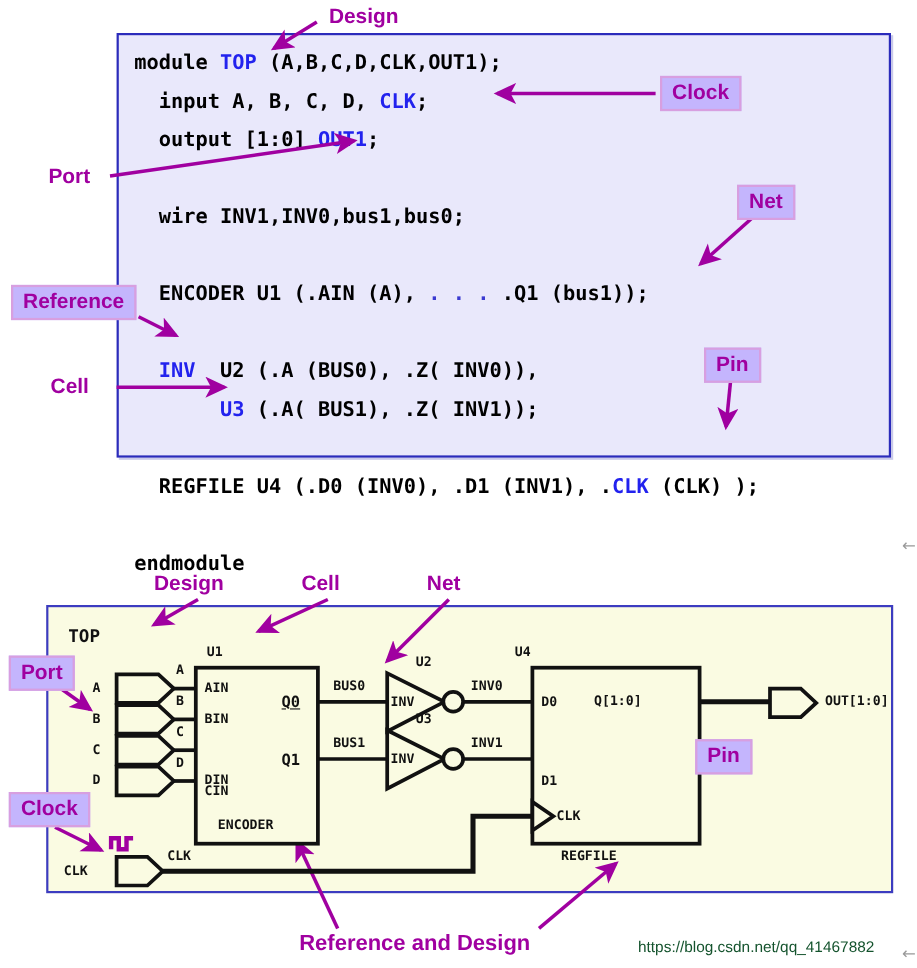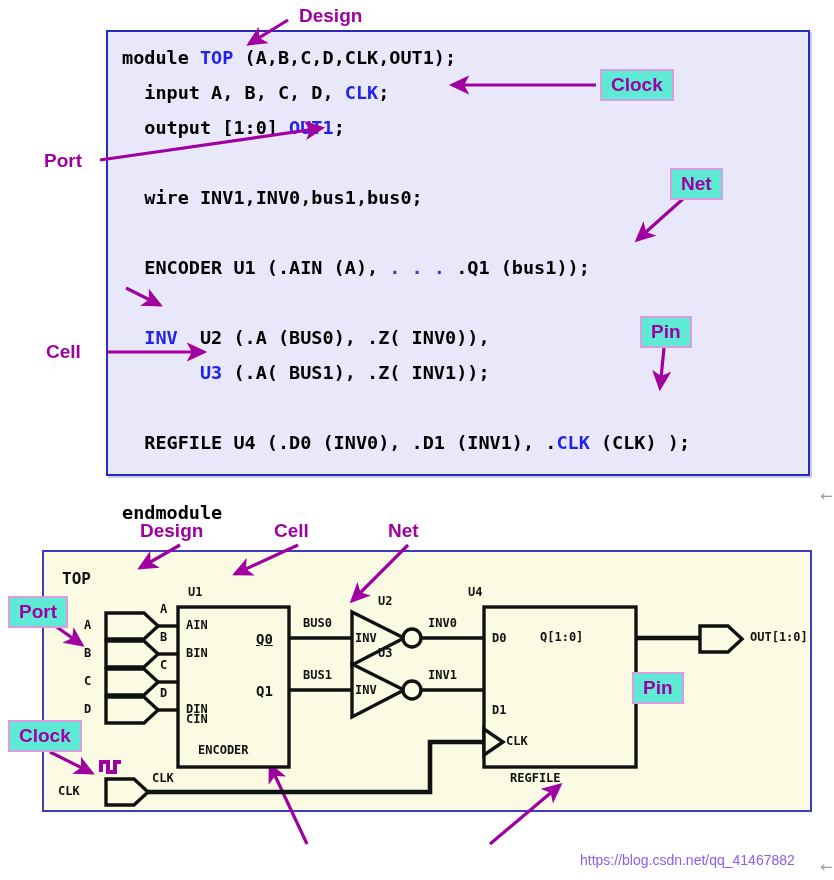--- a/index.html
+++ b/index.html
@@ -11,21 +11,21 @@
     position: relative;
     font-family: "Liberation Sans", sans-serif;
     overflow: hidden;
   }
   #root { position: absolute; inset: 0; }
 
   
   .code-panel {
     position: absolute;
     left: 106px; top: 30px;
-    width: 704px; height: 446px;
+    width: 704px; height: 386px;
     background: #e9e8fb;
     border: 2px solid #2b2bbb;
     box-sizing: border-box;
     box-shadow: 2px 2px 0 #c9c9e8;
   }
   .code-text {
     position: absolute;
     left: 14px; top: 8px;
     font-family: "DejaVu Sans Mono", "Liberation Mono", monospace;
     font-size: 18.5px;
@@ -52,21 +52,21 @@
   .anno {
     position: absolute;
     color: #a000a0;
     font-weight: bold;
     font-size: 19px;
     font-family: "Liberation Sans", sans-serif;
     white-space: nowrap;
     line-height: 1;
   }
   .anno.boxed {
-    background: #5eead4;
+    background: #c4b5fd;
     border: 2px solid #d89fe0;
     padding: 4px 9px 5px 9px;
   }
 
   
   .overlay {
     position: absolute; inset: 0;
     pointer-events: none;
   }
 
@@ -78,21 +78,21 @@
     font-weight: bold;
     color: #111111;
     white-space: nowrap;
     line-height: 1;
   }
   .dtext.sm { font-size: 14px; }
 
   .watermark {
     position: absolute;
     left: 580px; top: 852px;
-    color: #8b5cf6;
+    color: #14532d;
     font-size: 14px;
     font-family: "Liberation Sans", sans-serif;
     white-space: nowrap;
   }
   .edge-arrow {
     position: absolute;
     color: #9a9a9a;
     font-size: 15px;
     font-family: "DejaVu Sans", sans-serif;
   }
@@ -195,37 +195,39 @@
   </svg>
 
   <div class="anno" style="left:299px; top:6px;">Design</div>
 
   <div class="anno boxed" style="left:600px; top:69px;">Clock</div>
 
   <div class="anno" style="left:44px; top:151px;">Port</div>
 
   <div class="anno boxed" style="left:670px; top:168px;">Net</div>
 
+  <div class="anno boxed" style="left:10px; top:259px;">Reference</div>
 
   <div class="anno" style="left:46px; top:342px;">Cell</div>
 
   <div class="anno boxed" style="left:640px; top:316px;">Pin</div>
 
   <div class="anno" style="left:140px; top:521px;">Design</div>
 
   <div class="anno" style="left:274px; top:521px;">Cell</div>
 
   <div class="anno" style="left:388px; top:521px;">Net</div>
 
   <div class="anno boxed" style="left:8px; top:596px;">Port</div>
 
   <div class="anno boxed" style="left:632px; top:672px;">Pin</div>
 
   <div class="anno boxed" style="left:8px; top:720px;">Clock</div>
 
+  <div class="anno" style="left:272px; top:848px; font-size:20px;">Reference and Design</div>
 
   <div class="dtext" style="left:62px; top:571px; font-size:16px;">TOP</div>
 
   <div class="dtext" style="left:84px; top:619px;">A</div>
   <div class="dtext" style="left:84px; top:647px;">B</div>
   <div class="dtext" style="left:84px; top:675px;">C</div>
   <div class="dtext" style="left:84px; top:703px;">D</div>
 
   <div class="dtext" style="left:160px; top:603px;">A</div>
   <div class="dtext" style="left:160px; top:631px;">B</div>

